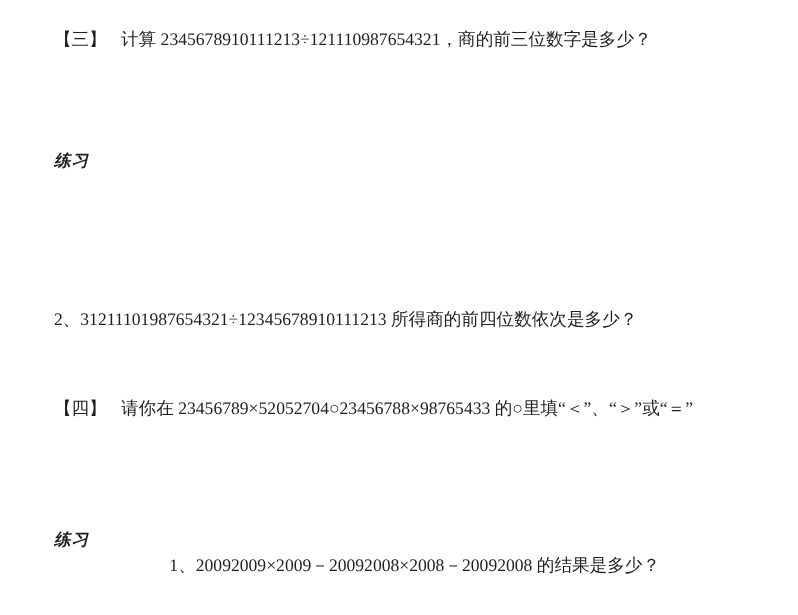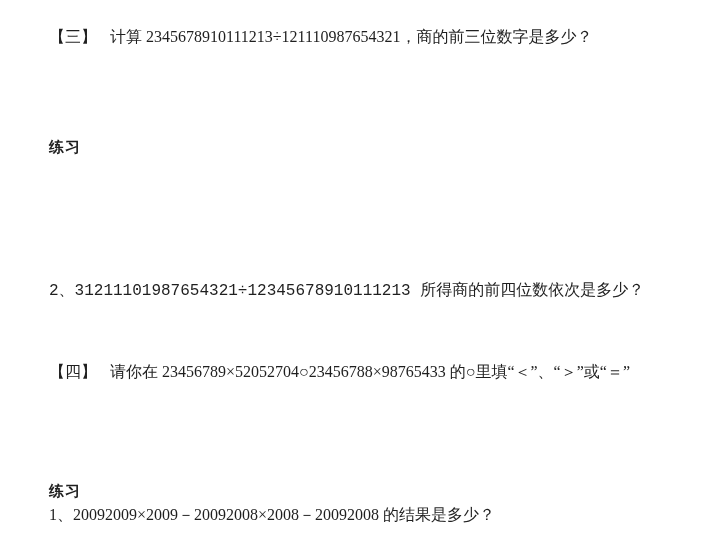--- a/index.html
+++ b/index.html
@@ -26,28 +26,29 @@
     line-height: 20px;
   }
   .problem-label {
     display: inline-block;
     margin-right: 13px;
   }
   .practice-heading {
     font-weight: bold;
     font-size: 15px;
     letter-spacing: 1px;
+    font-style: italic;
   }
   .pos-problem-three { top: 27px; }
   .pos-practice-one-heading { top: 137px; }
   .pos-practice-one-item-1 { top: 164px; }
-  .pos-practice-one-item-2 { top: 281px; font-family: Liberation Mono, monospace; }
+  .pos-practice-one-item-2 { top: 281px; }
   .pos-problem-four { top: 362px; }
   .pos-practice-two-heading { top: 481px; }
-  .pos-practice-two-item-1 { top: 505px; }
+  .pos-practice-two-item-1 { top: 505px; text-align: center; }
 </style>
 </head>
 <body>
 
 <div class="page">
 
   <div class="line pos-problem-three">
     <span class="problem-label">【三】</span><span>计算 2345678910111213÷121110987654321，商的前三位数字是多少？</span>
   </div>
 

